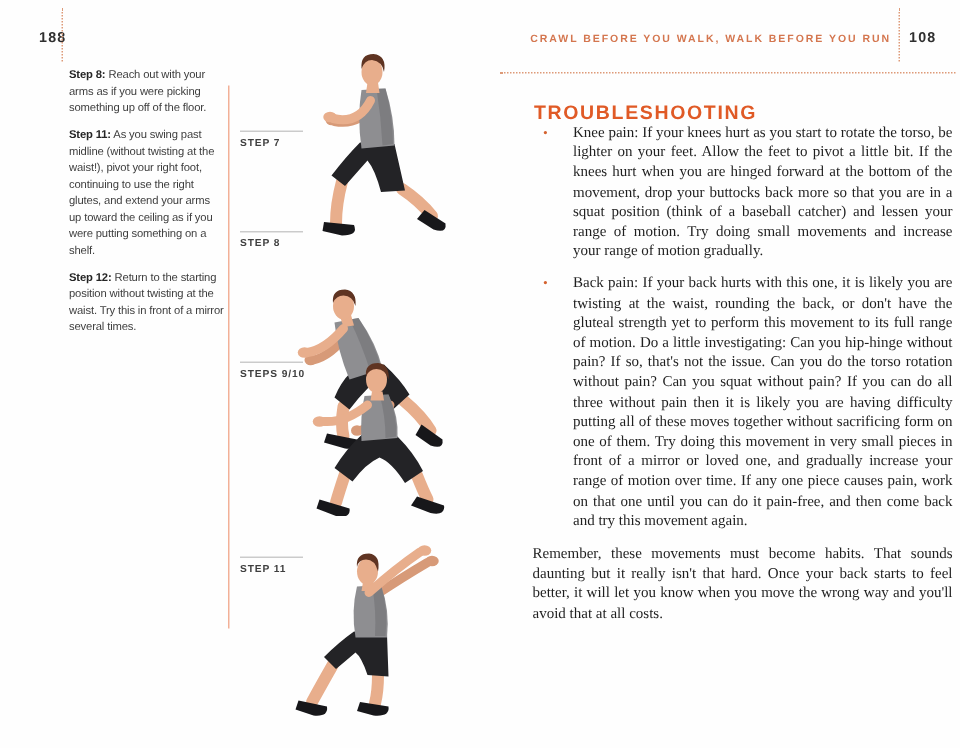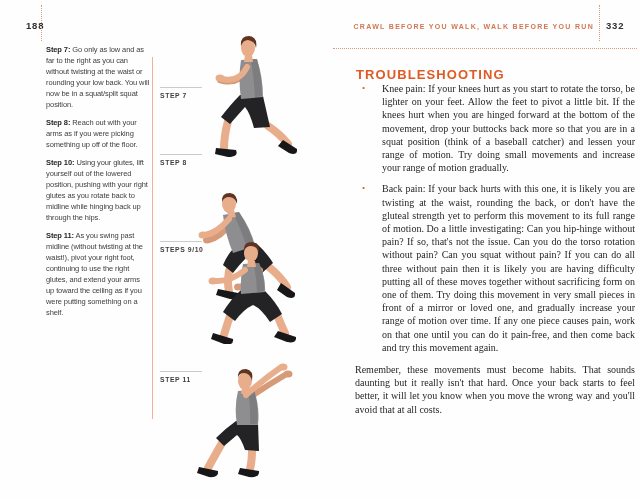--- a/index.html
+++ b/index.html
@@ -48,28 +48,27 @@
 </head>
 <body>
 
 <div class="spread">
 
   <div class="pgnum pgnum-left">188</div>
   <div class="head-dotted-v hdv-left"></div>
 
   <div class="runhead-right">CRAWL BEFORE YOU WALK, WALK BEFORE YOU RUN</div>
   <div class="head-dotted-v hdv-right"></div>
-  <div class="pgnum pgnum-right">332</div>
+  <div class="pgnum pgnum-right">108</div>
   <div class="right-top-rule"></div>
 
   <div class="steps-col">
-    <p class="step-para"><b>Step 7:</b> <span>Go only as low and as far to the right as you can without twisting at the waist or rounding your low back. You will now be in a squat/split squat position.</span></p>
     <p class="step-para"><b>Step 8:</b> <span>Reach out with your arms as if you were picking something up off of the floor.</span></p>
-    <p class="step-para"><b>Step 10:</b> <span>Using your glutes, lift yourself out of the lowered position, pushing with your right glutes as you rotate back to midline while hinging back up through the hips.</span></p>
     <p class="step-para"><b>Step 11:</b> <span>As you swing past midline (without twisting at the waist!), pivot your right foot, continuing to use the right glutes, and extend your arms up toward the ceiling as if you were putting something on a shelf.</span></p>
+    <p class="step-para"><b>Step 12:</b> <span>Return to the starting position without twisting at the waist. Try this in front of a mirror several times.</span></p>
   </div>
 
   <div class="fig-vline"></div>
 
   <div class="fig-label lab-7">
     <div class="rule"></div>
     <div class="txt">STEP 7</div>
   </div>
   <div class="fig-label lab-8">
     <div class="rule"></div>

